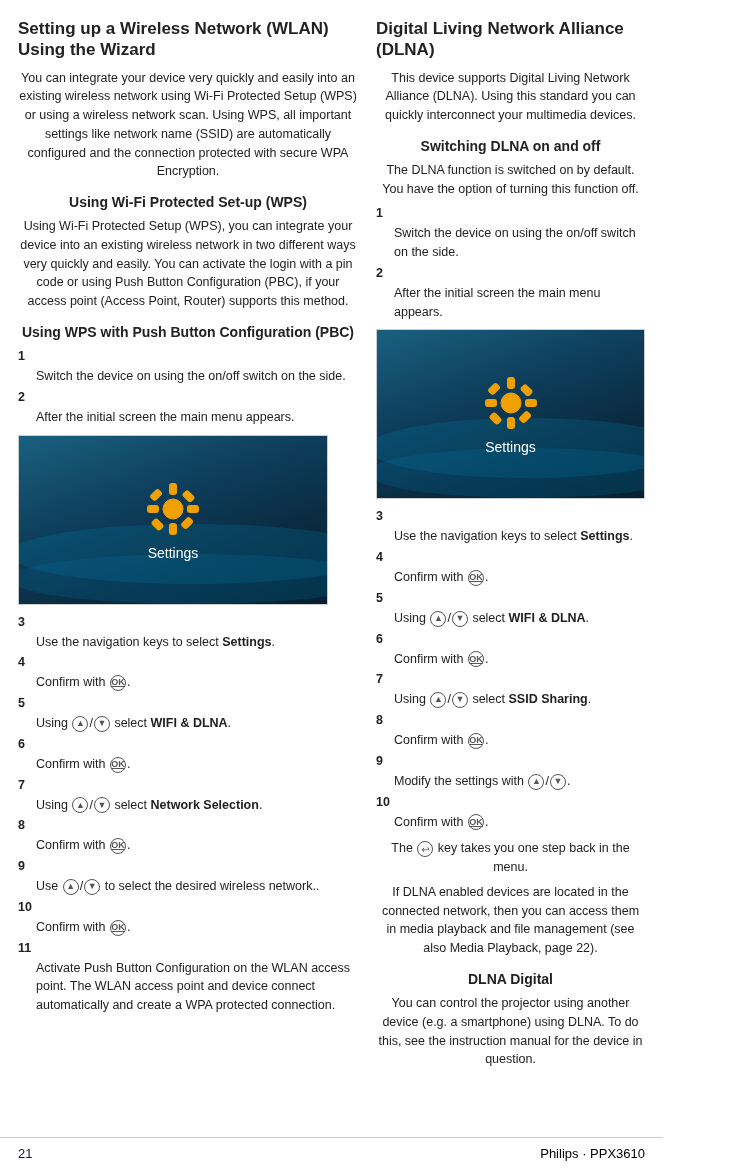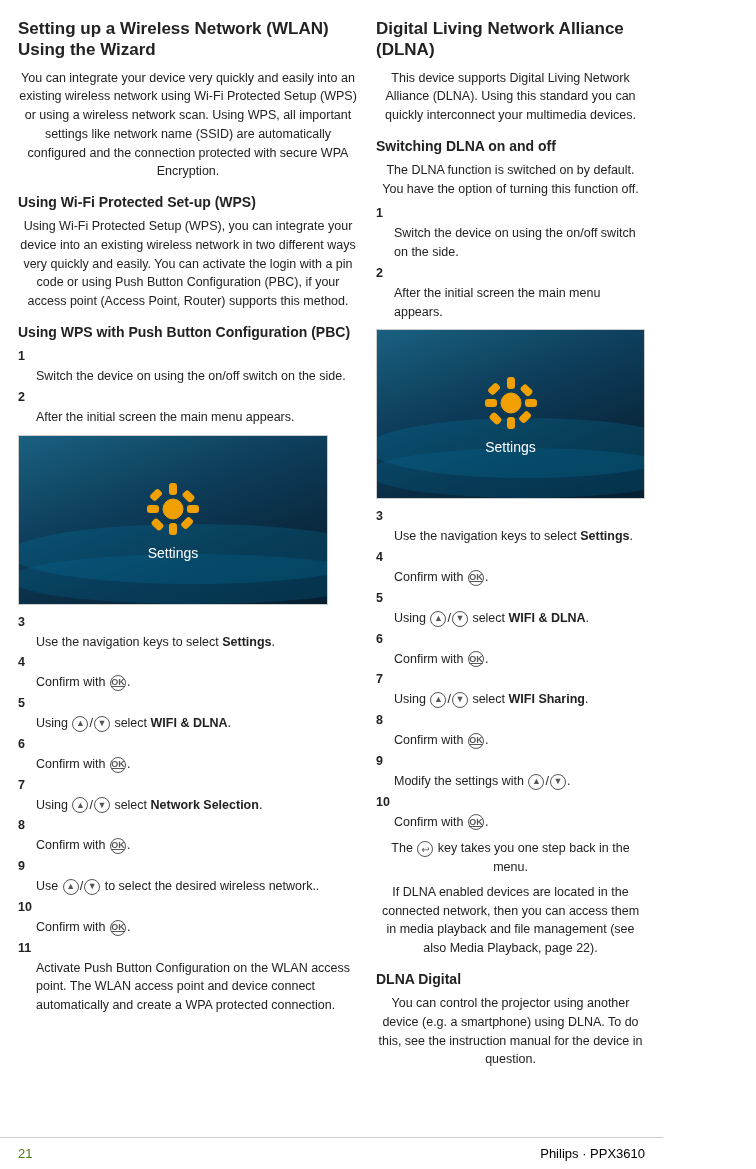--- a/index.html
+++ b/index.html
@@ -36,20 +36,21 @@
       font-weight: bold;
       line-height: 1.25;
       margin-bottom: 8px;
     }
     h2.sub-title {
       font-size: 14px;
       font-weight: bold;
       margin-top: 12px;
       margin-bottom: 6px;
       line-height: 1.3;
+      text-align: center;
     }
     p.body-text {
       font-size: 12.5px;
       line-height: 1.5;
       margin-bottom: 6px;
       text-align: center;
     }
     .steps-list {
       list-style: none;
       padding: 0;
@@ -163,21 +164,21 @@
     .footer-bar {
       border-top: 1px solid #ccc;
       display: flex;
       justify-content: space-between;
       align-items: center;
       padding: 8px 18px;
       margin-top: 10px;
     }
     .footer-left {
       font-size: 13px;
-      color: #4d7c0f;
+      color: #0f172a;
     }
     .footer-right {
       font-size: 13px;
       color: #000000;
     }
   </style>
 </head>
 <body>
 
 <div class="page-container">
@@ -315,21 +316,21 @@
         <li>
           <span class="step-num bold">5</span>
           <span class="step-text">Using <span class="nav-badge">▲</span>/<span class="nav-badge">▼</span> select <span class="bold">WIFI &amp; DLNA</span>.</span>
         </li>
         <li>
           <span class="step-num bold">6</span>
           <span class="step-text">Confirm with <span class="ok-badge">OK</span>.</span>
         </li>
         <li>
           <span class="step-num bold">7</span>
-          <span class="step-text">Using <span class="nav-badge">▲</span>/<span class="nav-badge">▼</span> select <span class="bold">WIFI Sharing</span>.</span>
+          <span class="step-text">Using <span class="nav-badge">▲</span>/<span class="nav-badge">▼</span> select <span class="bold">SSID Sharing</span>.</span>
         </li>
         <li>
           <span class="step-num bold">8</span>
           <span class="step-text">Confirm with <span class="ok-badge">OK</span>.</span>
         </li>
         <li>
           <span class="step-num bold">9</span>
           <span class="step-text">Modify the settings with <span class="nav-badge">▲</span>/<span class="nav-badge">▼</span>.</span>
         </li>
         <li>

